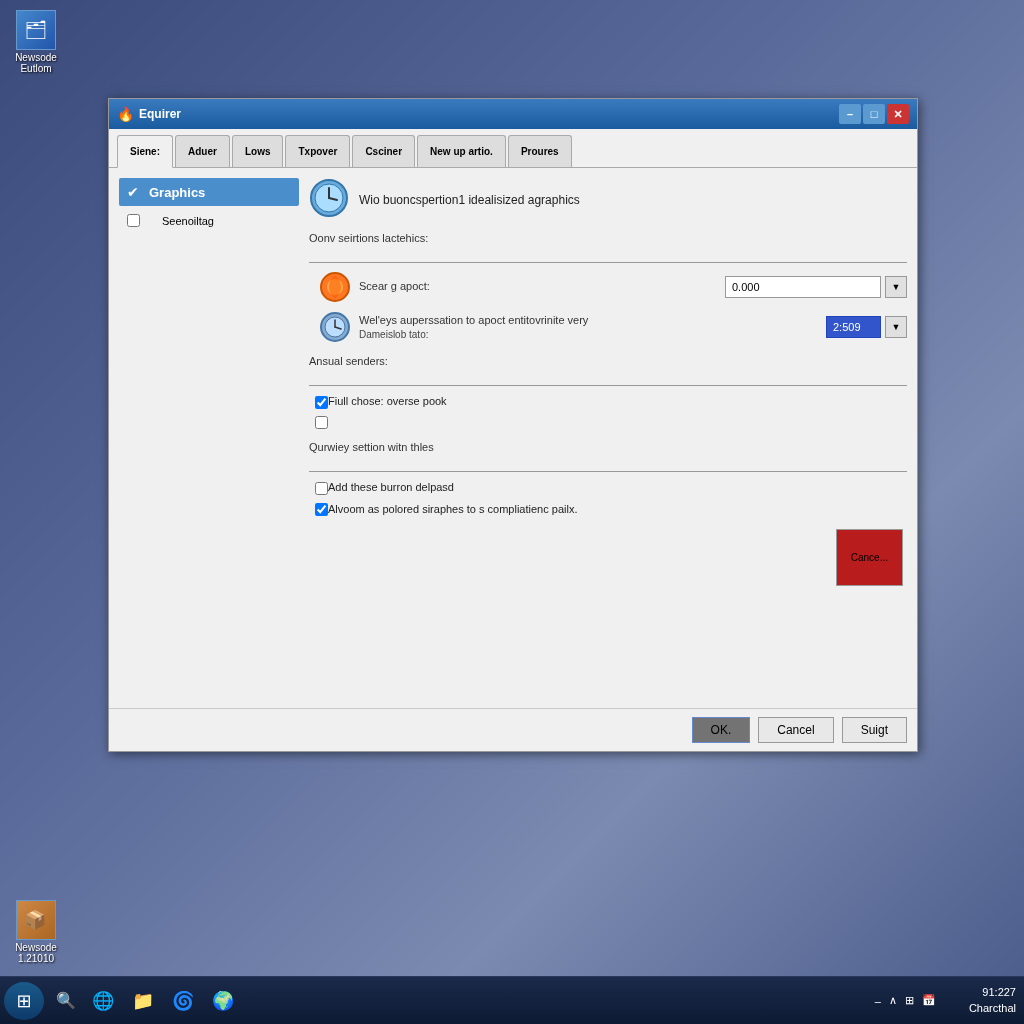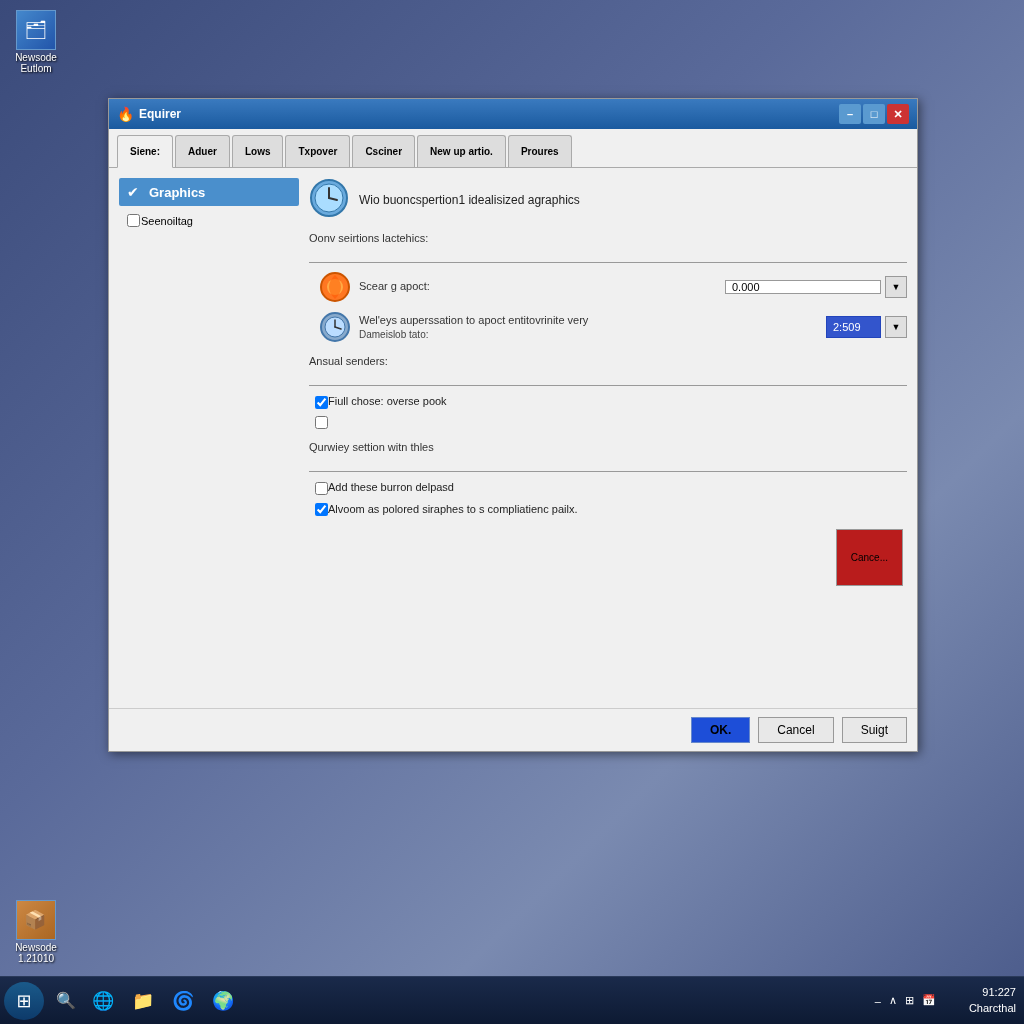--- a/index.html
+++ b/index.html
@@ -209,21 +209,21 @@
       width: 16px;
       height: 16px;
       margin-right: 6px;
       font-size: 14px;
     }
     .left-item-label { font-size: 13px; font-weight: bold; }
 
     .left-checkbox {
       display: flex;
       align-items: center;
-      gap: 1px;
+      gap: 22px;
       padding: 4px 8px;
       cursor: pointer;
       font-size: 11px;
     }
 
     
     .right-panel {
       flex: 1;
     }
     .desc-row {
@@ -272,21 +272,21 @@
     .field-input-row {
       display: flex;
       align-items: center;
       gap: 4px;
     }
     .field-input {
       border: 1px solid #999;
       background: white;
       padding: 2px 6px;
       font-size: 11px;
-      height: 14px;
+      height: 22px;
       min-width: 80px;
     }
     .field-dropdown {
       width: 22px;
       height: 22px;
       background: #e0e0e0;
       border: 1px solid #999;
       display: flex;
       align-items: center;
       justify-content: center;
@@ -341,23 +341,22 @@
       background: #f0f0f0;
     }
     .footer-btn {
       padding: 5px 18px;
       border: 1px solid #999;
       cursor: pointer;
       font-size: 12px;
       background: #e8e8e8;
     }
     .footer-btn.primary {
-      background: #1d4ed8;
+      background: #737373;
       border-color: #6688cc;
-      font-weight: bold;
     }
 
   </style>
 </head>
 <body>
 
 <div class="desktop">
 
   <div class="desktop-icon" style="top: 10px; left: 4px;">
     <div class="icon-img">🗂</div>

